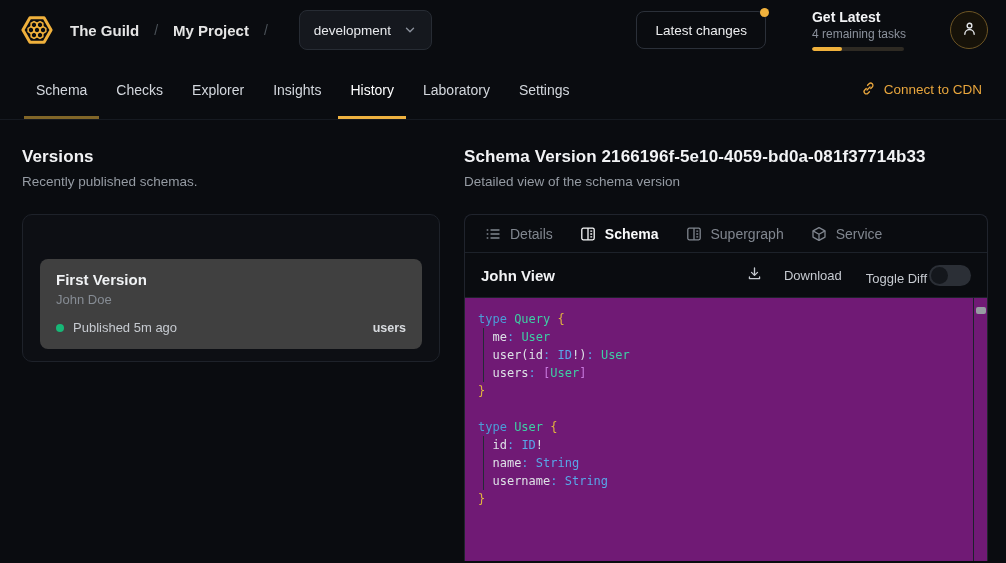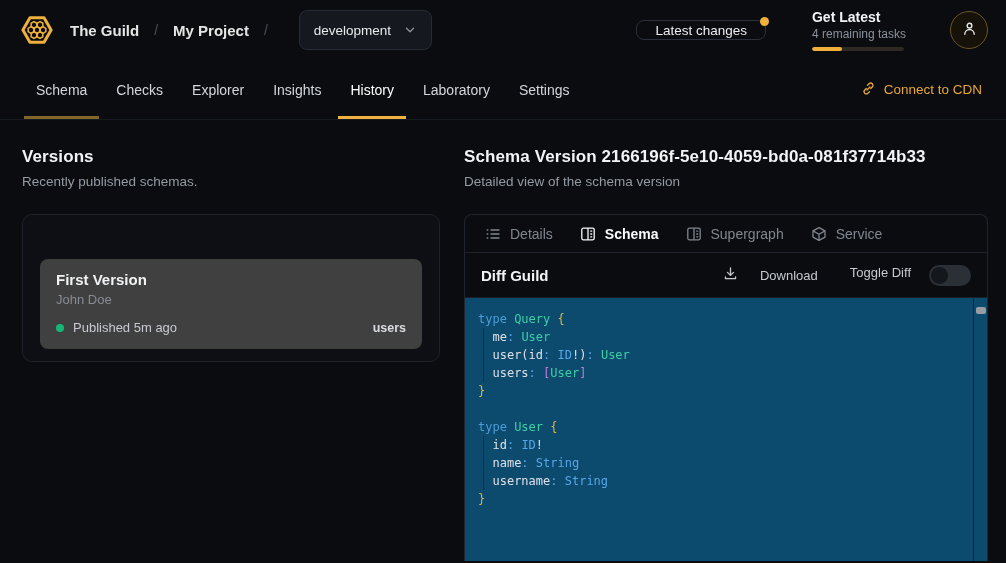--- a/index.html
+++ b/index.html
@@ -15,21 +15,21 @@
   .header { display:flex; align-items:center; height:60px; padding:0 18px; }
   .logo { width:38px; height:38px; display:flex; align-items:center; justify-content:center; margin-right:14px; cursor:pointer; }
   .crumb { font-size:15px; font-weight:600; color:#e5e5e5; cursor:pointer; }
   .crumb-sep { color:#4b5259; font-size:14px; margin:0 15px; }
   .env-select { margin-left:16px; display:flex; align-items:center; gap:12px; background:#15181e;
     border:1px solid #272c34; border-radius:8px; height:40px; padding:17px 14px;
     font-size:13.5px; color:#e8eaed; cursor:pointer; }
   .chev { color:#8b919c; display:flex; }
   .h-spacer { flex:1; }
   .latest-btn { position:relative; border:1px solid #2b3039; background:transparent; border-radius:8px;
-    height:20px; padding:0 18px; font-size:13.5px; color:#edeef0; font-family:inherit;
+    height:38px; padding:0 18px; font-size:13.5px; color:#edeef0; font-family:inherit;
     margin-right:46px; cursor:pointer; }
   .latest-dot { position:absolute; top:-4px; right:-4px; width:9px; height:9px; border-radius:50%; background:#f0b13c; }
   .get-started { margin-right:44px; cursor:pointer; }
   .gs-title { font-size:14px; font-weight:600; color:#f2f3f5; }
   .gs-sub { font-size:12px; color:#8b919c; margin-top:2px; }
   .gs-bar { margin-top:6px; width:92px; height:4px; border-radius:2px; background:#2e2a23; overflow:hidden; }
   .gs-fill { height:100%; background:#f0b13c; border-radius:2px; }
   .avatar { width:38px; height:38px; border-radius:50%; border:1px solid #6d5524; background:#161209;
     display:flex; align-items:center; justify-content:center; cursor:pointer; }
 
@@ -67,27 +67,27 @@
     height:347px; display:flex; flex-direction:column; overflow:hidden; }
   .panel-tabs { height:38px; flex:none; display:flex; align-items:center; padding:0 20px; gap:27px;
     border-bottom:1px solid #1d222a; }
   .ptab { display:flex; gap:9px; font-size:14px; color:#80868f; cursor:pointer; }
   .ptab svg { display:block; }
   .ptab.active { color:#fafbfc; font-weight:600; }
   .diff-row { height:45px; flex:none; display:flex; align-items:center; padding:0 16px; border-bottom:1px solid #1d222a; }
   .diff-title { font-size:15px; font-weight:700; color:#f2f3f5; }
   .diff-actions { margin-left:auto; display:flex; align-items:center; gap:24px; }
   .download-btn { display:flex; align-items:center; gap:22px; font-size:13px; color:#c6cad0; cursor:pointer; }
-  .toggle-group { display:flex; align-items:flex-start; gap:18px;margin-left:8px; }
+  .toggle-group { display:flex; align-items:flex-end; gap:2px; }
   .toggle-label { font-size:13px; color:#c6cad0; }
   .switch { width:42px; height:21px; border-radius:11px; background:#2b2f36; position:relative; cursor:pointer; }
   .switch-knob { position:absolute; left:2px; top:2px; width:17px; height:17px; border-radius:50%; background:#14171c; }
 
   
-  .code-wrap { flex:1; display:flex; background:#0c4a6e; min-height:0; }
+  .code-wrap { flex:1; display:flex; background:#701a75; min-height:0; }
   .code-block { flex:1; padding:12px 0 0 13px; font-family:"DejaVu Sans Mono", monospace;
     font-size:12px; line-height:18px; white-space:pre; color:#dde1e6; overflow:hidden; }
   .code-line { position:relative; height:18px; }
   .indent-guide { position:absolute; left:4.5px; top:0; height:18px; border-left:1px solid #242a35; }
   .tk-kw { color:#4b9dd8; }
   .tk-tn { color:#3ecfa4; }
   .tk-br { color:#e2b63e; }
   .tk-fld { color:#dde1e6; }
   .tk-cl { color:#58a6e8; }
   .tk-sc { color:#58a6e8; }
@@ -246,21 +246,21 @@
                   <path d="M2 4.9 L8 8.2 L14 4.9"></path>
                   <path d="M8 8.2 V14.4"></path>
                 </g>
               </svg>
             </span>
             <span>Service</span>
           </div>
         </div>
 
       <div class="diff-row">
-        <span class="diff-title">Diff Guild</span>
+        <span class="diff-title">John View</span>
         <div class="diff-actions">
           <div class="download-btn">
             <span>
               <svg viewBox="0 0 16 16" width="15" height="15">
                   <path d="M8 2 V9.6 M4.8 6.8 L8 10 L11.2 6.8" fill="none" stroke="currentColor" stroke-width="1.4" stroke-linecap="round" stroke-linejoin="round"></path>
                   <path d="M2.6 11.6 V13.4 H13.4 V11.6" fill="none" stroke="currentColor" stroke-width="1.4" stroke-linecap="round" stroke-linejoin="round"></path>
                 </svg>
             </span>
             <span>Download</span>
           </div>

